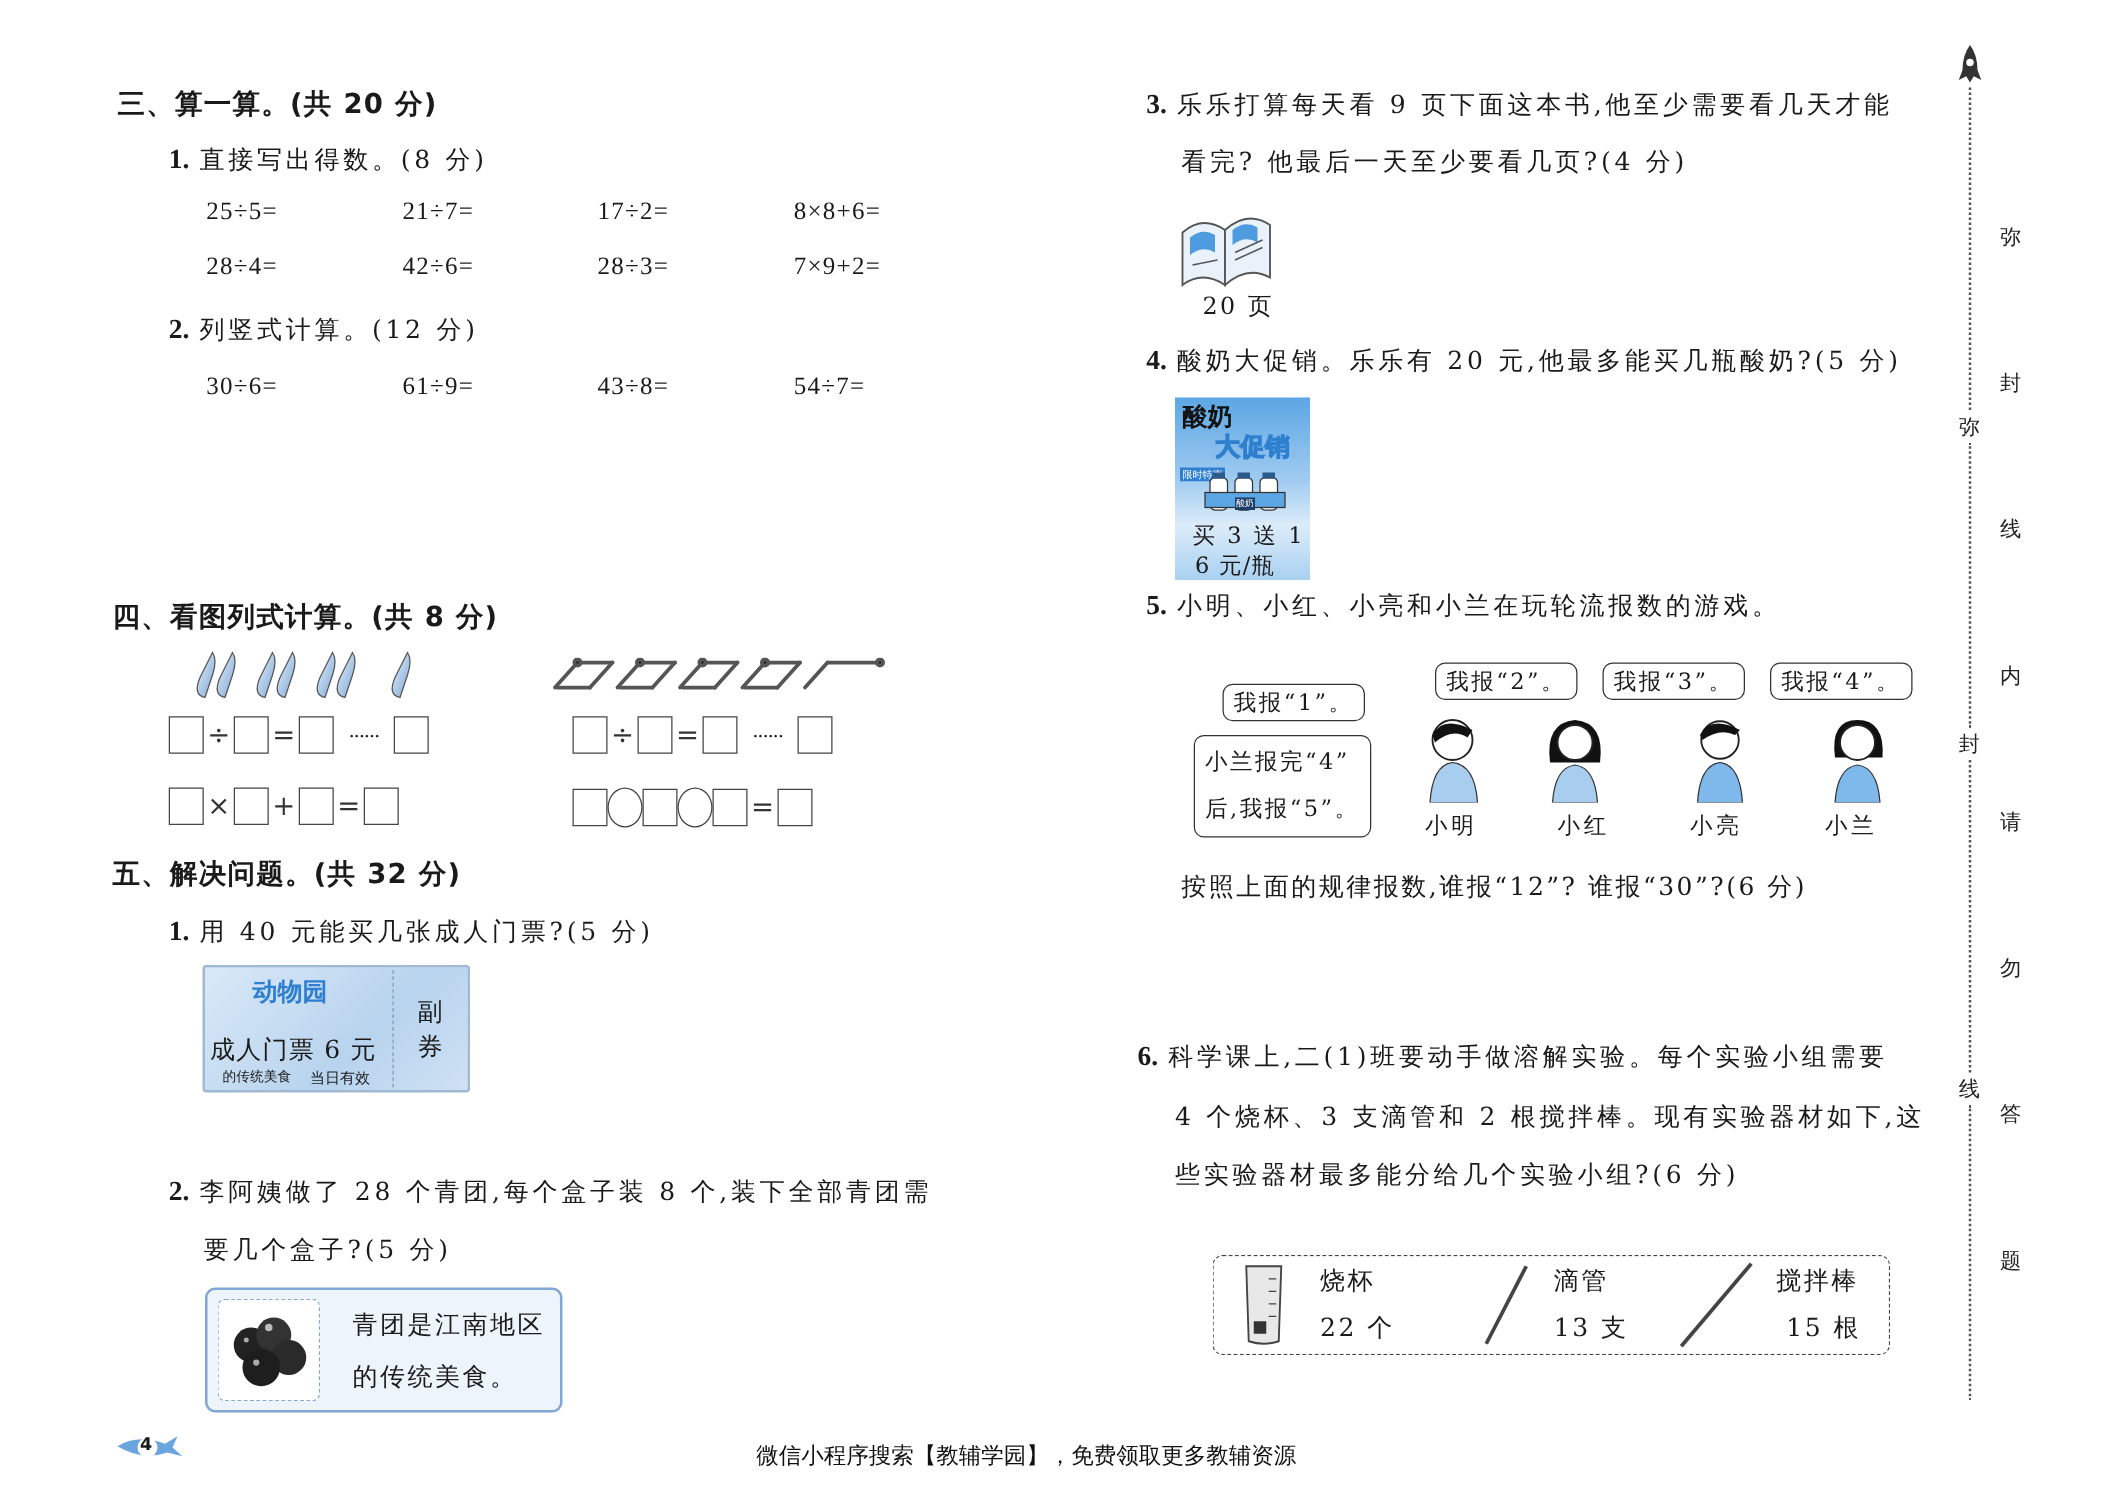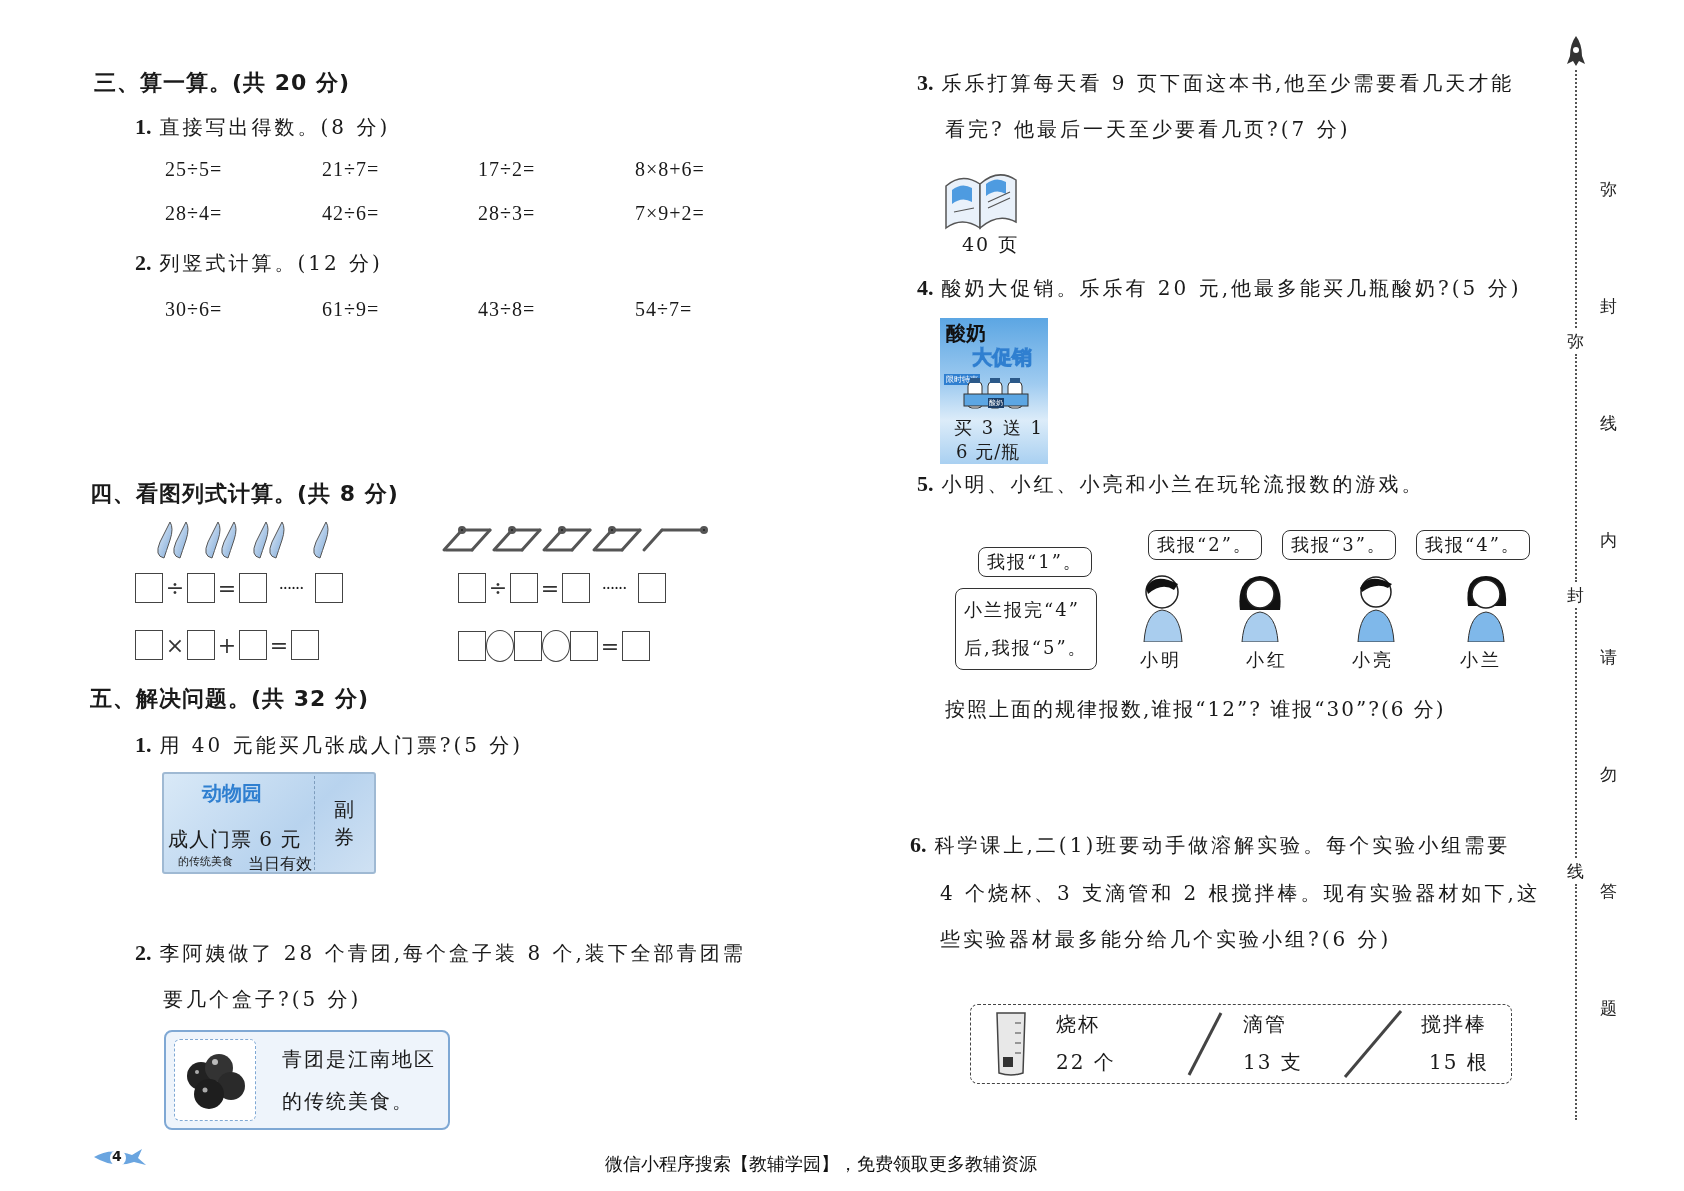--- a/index.html
+++ b/index.html
@@ -140,21 +140,21 @@
 
 <div class="abs q" style="left:135px; top:732px;">
   <span class="qnum">1.</span><span>用 40 元能买几张成人门票?(5 分)</span>
 </div>
 
 <div class="abs ticket" style="left:162px; top:772px; width:210px; height:98px; border-radius:3px;">
   <div class="abs" style="left:150px; top:2px; bottom:2px; border-left:1.5px dashed #7d9cbc;"></div>
   <div class="abs" style="left:38px; top:6px; font-family:'DejaVu Sans',sans-serif; font-weight:bold; font-size:20px; color:#2f7fd0;">动物园</div>
   <div class="abs" style="left:4px; top:52px; font-size:20px; letter-spacing:1px; white-space:nowrap;">成人门票 6 元</div>
   <div class="abs" style="left:14px; top:80px; font-size:11px;">的传统美食</div>
-  <div class="abs" style="left:84px; top:80px; font-size:16px;">当日有效</div>
+  <div class="abs" style="left:84px; top:80px; font-size:12px;">当日有效</div>
   <div class="abs" style="left:170px; top:22px; font-size:20px;">副</div>
   <div class="abs" style="left:170px; top:50px; font-size:20px;">券</div>
 </div>
 
 <div class="abs q" style="left:135px; top:940px;">
   <span class="qnum">2.</span><span>李阿姨做了 28 个青团,每个盒子装 8 个,装下全部青团需</span>
 </div>
 <div class="abs q" style="left:163px; top:986px;">要几个盒子?(5 分)</div>
 
 <div class="abs" style="left:164px; top:1030px; width:282px; height:96px; border:2px solid #7fa8d4; border-radius:8px; background:#eef4fb;">
@@ -177,30 +177,30 @@
   <svg width="60" height="30">
     <path d="M4 14 Q20 4 42 12 L52 6 L48 15 L56 22 L44 19 Q24 26 4 14 Z" fill="#6aa5e0"></path>
     <circle cx="28" cy="15" r="8" fill="#fff"></circle>
   </svg>
   <span class="abs" style="left:22px; top:5px; font-family:'DejaVu Sans',sans-serif; font-weight:bold; font-size:14px;">4</span>
 </div>
 
 <div class="abs q" style="left:917px; top:70px;">
   <span class="qnum">3.</span><span>乐乐打算每天看 9 页下面这本书,他至少需要看几天才能</span>
 </div>
-<div class="abs q" style="left:945px; top:116px;">看完? 他最后一天至少要看几页?(7 分)</div>
+<div class="abs q" style="left:945px; top:116px;">看完? 他最后一天至少要看几页?(4 分)</div>
 
 <svg class="abs" style="left:940px; top:162px;" width="80" height="70">
   <path d="M6 24 Q22 10 40 22 L40 66 Q22 54 6 66 Z" fill="#e9f1fa" stroke="#555" stroke-width="1.5"></path>
   <path d="M40 22 Q58 6 76 18 L76 60 Q58 50 40 66 Z" fill="#e9f1fa" stroke="#555" stroke-width="1.5"></path>
   <path d="M12 28 Q22 20 32 26 L32 40 Q22 34 12 42 Z" fill="#4e9be0"></path>
   <path d="M46 22 Q56 14 66 20 L66 32 Q56 26 46 34 Z" fill="#4e9be0"></path>
   <path d="M48 40 L70 30 M48 46 L70 36 M14 50 L34 46" stroke="#555" stroke-width="1.2"></path>
 </svg>
-<div class="abs" style="left:962px; top:232px; font-size:19px; letter-spacing:2px;">40 页</div>
+<div class="abs" style="left:962px; top:232px; font-size:19px; letter-spacing:2px;">20 页</div>
 
 <div class="abs q" style="left:917px; top:275px;">
   <span class="qnum">4.</span><span>酸奶大促销。乐乐有 20 元,他最多能买几瓶酸奶?(5 分)</span>
 </div>
 
 <div class="abs" style="left:940px; top:318px; width:108px; height:146px; background:linear-gradient(180deg,#5ca6e3 0%,#9fcbf0 45%,#dcecf9 70%,#a9d0f1 100%);">
   <div class="abs" style="left:6px; top:2px; font-family:'DejaVu Sans',sans-serif; font-weight:bold; font-size:20px; color:#111;">酸奶</div>
   <div class="abs" style="left:32px; top:26px; font-family:'DejaVu Sans',sans-serif; font-weight:bold; font-size:20px; color:#fff; -webkit-text-stroke:1px #2f7fd0;">大促销</div>
   <div class="abs" style="left:4px; top:56px; font-size:8px; color:#fff; background:#2f7fd0; padding:0 2px;">限时特惠</div>
   <svg class="abs" style="left:22px; top:58px;" width="70" height="36">

